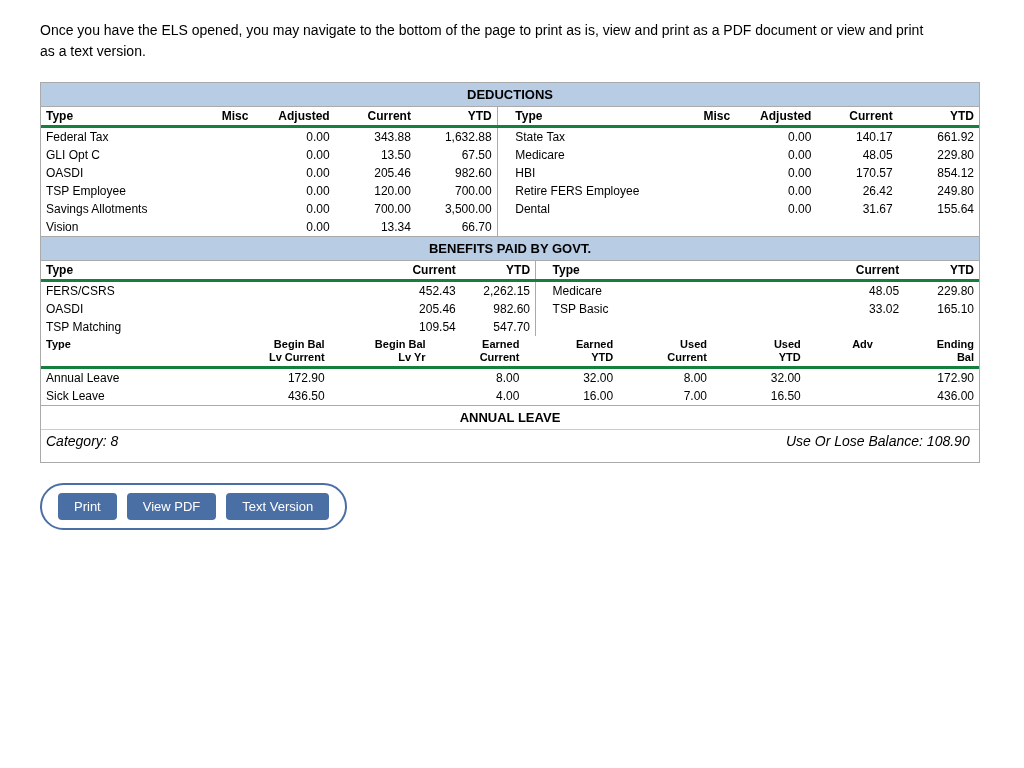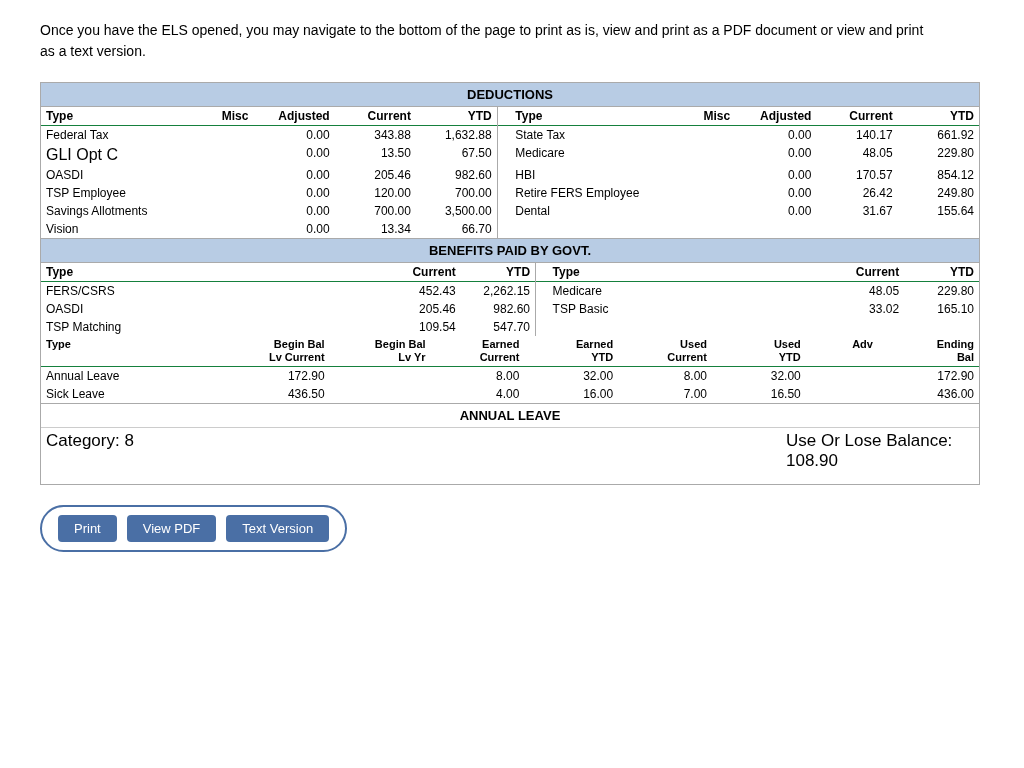--- a/index.html
+++ b/index.html
@@ -36,21 +36,21 @@
     }
     td, th {
       padding: 2px 5px;
       vertical-align: top;
     }
     .deductions-table td, .deductions-table th {
       border: none;
     }
     .col-header {
       font-weight: bold;
-      border-bottom: 1px solid #15803d;
+      border-bottom: 3px solid #15803d;
     }
     .section-divider {
       border-top: 1px solid #aaa;
     }
     .footer-text {
       text-align: center;
       font-size: 11px;
       padding: 5px;
       border-top: 1px solid #aaa;
     }
@@ -86,21 +86,22 @@
       background-color: #fff;
       text-align: center;
       font-weight: bold;
       font-size: 13px;
       padding: 4px 0;
       border-top: 1px solid #aaa;
       border-bottom: 1px solid #ccc;
     }
     .category-row td {
       padding: 3px 5px;
-      font-size: 17px;
+      font-size: 14px;
+      font-style: italic;
     }
     .remarks-section {
       border-top: 1px solid #aaa;
     }
   </style>
 </head>
 <body>
 
 <p class="intro-text">Once you have the ELS opened, you may navigate to the bottom of the page to print as is, view and print as a PDF document or view and print as a text version.</p>
 
@@ -131,21 +132,21 @@
       <td class="right-align" style="font-size:12px">343.88</td>
       <td class="right-align" style="font-size:12px">1,632.88</td>
       <td style="border-left:1px solid #aaa; width:5px"></td>
       <td style="font-size:12px">State Tax</td>
       <td class="right-align" style="font-size:12px"></td>
       <td class="right-align" style="font-size:12px">0.00</td>
       <td class="right-align" style="font-size:12px">140.17</td>
       <td class="right-align" style="font-size:12px">661.92</td>
     </tr>
         <tr>
-      <td style="font-size:16px">GLI Opt C</td>
+      <td style="font-size:12px">GLI Opt C</td>
       <td class="right-align" style="font-size:12px"></td>
       <td class="right-align" style="font-size:12px">0.00</td>
       <td class="right-align" style="font-size:12px">13.50</td>
       <td class="right-align" style="font-size:12px">67.50</td>
       <td style="border-left:1px solid #aaa; width:5px"></td>
       <td style="font-size:12px">Medicare</td>
       <td class="right-align" style="font-size:12px"></td>
       <td class="right-align" style="font-size:12px">0.00</td>
       <td class="right-align" style="font-size:12px">48.05</td>
       <td class="right-align" style="font-size:12px">229.80</td>

